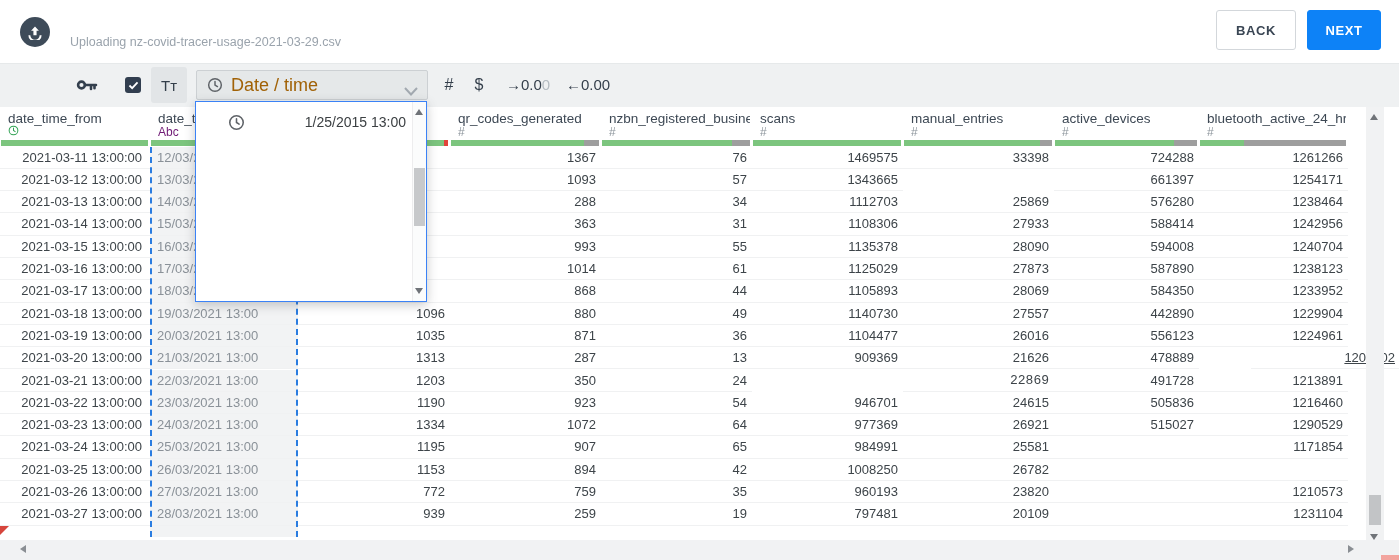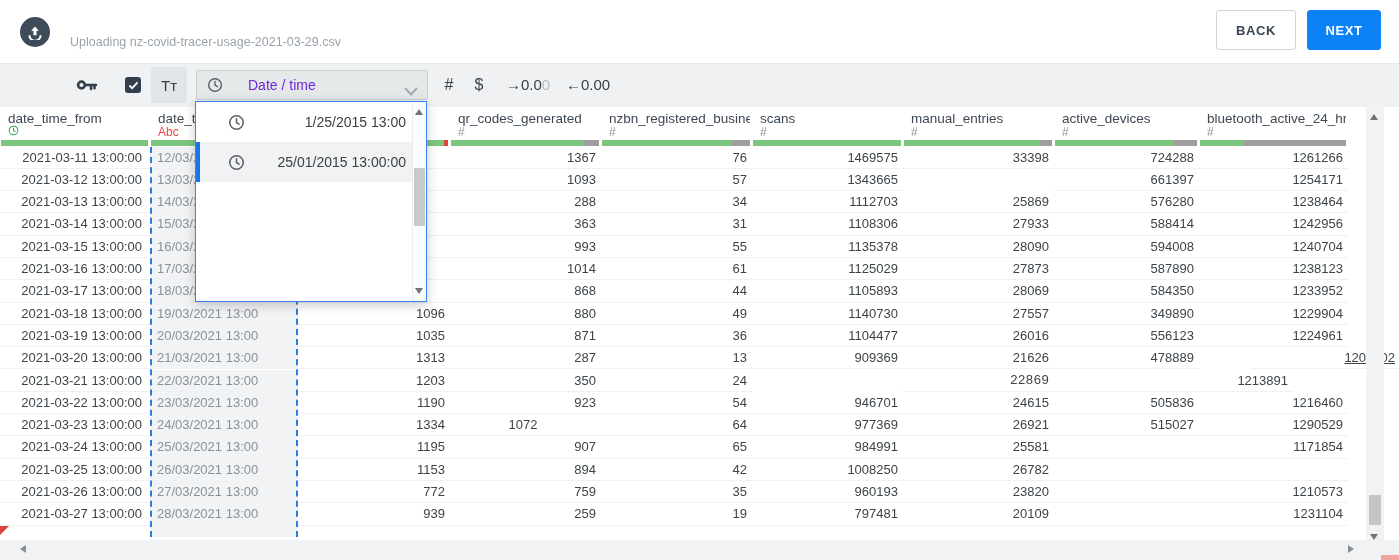--- a/index.html
+++ b/index.html
@@ -21,32 +21,32 @@
     border-top:1px solid #e6e9ea;box-sizing:border-box}
   .tb-glyph{position:absolute;top:63px;height:44px;line-height:44px;font-size:16px;color:#343f4b;text-align:center}
   #key-btn{position:absolute;left:76px;top:78px}
   #pk-checkbox{position:absolute;left:125px;top:77px;width:16px;height:16px;background:#313e4f;border-radius:3px;
     display:flex;align-items:center;justify-content:center}
   #text-type-btn{position:absolute;left:151px;top:67px;width:36px;height:36px;background:#e2e5e7;border-radius:3px;
     color:#333e4a;font-size:15px;display:flex;align-items:center;justify-content:center}
   #type-select{position:absolute;left:196px;top:70px;width:232px;height:30px;background:#e5e8e9;
     border:1px solid #ccd0d3;border-radius:2px;box-sizing:border-box;display:flex;align-items:center;
     padding-left:10px;cursor:pointer}
-  #type-select .val{font-size:14px;color:#6d28d9;margin-left:25px}
+  #type-select .val{font-size:18px;color:#a16207;margin-left:8px}
   #type-select .chev{position:absolute;right:9px;top:11px}
   #pad-decimal{left:500px;width:56px;font-size:15px}
   #pad-decimal .faded{color:#b4bbc1}
   #trim-decimal{left:560px;width:56px;font-size:15px}
   #num-btn{left:438px;width:22px}
   #cur-btn{left:468px;width:22px}
 
   
   .col-label{position:absolute;font-size:13.5px;color:#3d4854;white-space:nowrap;overflow:hidden;height:16px}
   .col-type{position:absolute;font-size:12px;height:13px;line-height:13px}
-  .type-green{color:#ef4444}
+  .type-green{color:#701a75}
   .type-gray{color:#8d959c}
   .qbar{position:absolute;top:140px;height:6px;font-size:0;white-space:nowrap;overflow:hidden}
   .qbar .q{display:inline-block;height:6px;vertical-align:top}
   .cell{position:absolute;height:22.3px;line-height:22.3px;font-size:13px;color:#3d4449;text-align:right;
     padding-right:5px;box-sizing:border-box;border-bottom:1px solid #f0f1f2;white-space:nowrap;overflow:hidden;background:#fff}
   .cell.c0{padding-right:8px}
   .cell.left{text-align:left;padding-left:7px;color:#8a9198}
   .cell.sel{background:#f2f3f4;color:#8a9198}
   .cell.partial{height:11.5px;border-bottom:none}
   #sel-col-overlay{position:absolute;left:150px;top:147px;width:148px;height:390px;box-sizing:border-box;
@@ -198,21 +198,21 @@
     <div class="cell" style="left: 450px; top: 191.1px; width: 151px;">288</div>
     <div class="cell" style="left: 450px; top: 213.4px; width: 151px;">363</div>
     <div class="cell" style="left: 450px; top: 235.7px; width: 151px;">993</div>
     <div class="cell" style="left: 450px; top: 258px; width: 151px;">1014</div>
     <div class="cell" style="left: 450px; top: 280.3px; width: 151px;">868</div>
     <div class="cell" style="left: 450px; top: 302.6px; width: 151px;">880</div>
     <div class="cell" style="left: 450px; top: 324.9px; width: 151px;">871</div>
     <div class="cell" style="left: 450px; top: 347.2px; width: 151px;">287</div>
     <div class="cell" style="left: 450px; top: 369.5px; width: 151px;">350</div>
     <div class="cell" style="left: 450px; top: 391.8px; width: 151px;">923</div>
-    <div class="cell" style="left: 450px; top: 414.1px; width: 151px; text-align: center;">1072</div>
+    <div class="cell" style="left: 450px; top: 414.1px; width: 151px;">1072</div>
     <div class="cell" style="left: 450px; top: 436.4px; width: 151px;">907</div>
     <div class="cell" style="left: 450px; top: 458.7px; width: 151px;">894</div>
     <div class="cell" style="left: 450px; top: 481px; width: 151px;">759</div>
     <div class="cell" style="left: 450px; top: 503.3px; width: 151px;">259</div>
     <div class="cell partial" style="left: 450px; top: 525.6px; width: 151px;"></div>
     <div class="col-label" style="left: 609px; top: 111px; width: 141px;">nzbn_registered_busine</div>
     <div class="col-type type-gray" style="left: 609px; top: 126px;">#</div>
     <div class="qbar" style="left: 602px; width: 148px;"><span class="q" style="width: 88%; background: rgb(124, 197, 126);"></span><span class="q" style="width: 12%; background: rgb(158, 158, 158);"></span></div>
     <div class="cell" style="left: 601px; top: 146.5px; width: 151px;">76</div>
     <div class="cell" style="left: 601px; top: 168.8px; width: 151px;">57</div>
@@ -277,21 +277,21 @@
     <div class="col-label" style="left: 1062px; top: 111px; width: 135px;">active_devices</div>
     <div class="col-type type-gray" style="left: 1062px; top: 126px;">#</div>
     <div class="qbar" style="left: 1055px; width: 142px;"><span class="q" style="width: 84%; background: rgb(124, 197, 126);"></span><span class="q" style="width: 16%; background: rgb(158, 158, 158);"></span></div>
     <div class="cell" style="left: 1054px; top: 146.5px; width: 145px;">724288</div>
     <div class="cell" style="left: 1054px; top: 168.8px; width: 145px;">661397</div>
     <div class="cell" style="left: 1054px; top: 191.1px; width: 145px;">576280</div>
     <div class="cell" style="left: 1054px; top: 213.4px; width: 145px;">588414</div>
     <div class="cell" style="left: 1054px; top: 235.7px; width: 145px;">594008</div>
     <div class="cell" style="left: 1054px; top: 258px; width: 145px;">587890</div>
     <div class="cell" style="left: 1054px; top: 280.3px; width: 145px;">584350</div>
-    <div class="cell" style="left: 1054px; top: 302.6px; width: 145px;">349890</div>
+    <div class="cell" style="left: 1054px; top: 302.6px; width: 145px;">442890</div>
     <div class="cell" style="left: 1054px; top: 324.9px; width: 145px;">556123</div>
     <div class="cell" style="left: 1054px; top: 347.2px; width: 145px;">478889</div>
     <div class="cell" style="left: 1054px; top: 369.5px; width: 145px;">491728</div>
     <div class="cell" style="left: 1054px; top: 391.8px; width: 145px;">505836</div>
     <div class="cell" style="left: 1054px; top: 414.1px; width: 145px;">515027</div>
     <div class="cell" style="left: 1054px; top: 436.4px; width: 145px;"></div>
     <div class="cell" style="left: 1054px; top: 458.7px; width: 145px;"></div>
     <div class="cell" style="left: 1054px; top: 481px; width: 145px;"></div>
     <div class="cell" style="left: 1054px; top: 503.3px; width: 145px;"></div>
     <div class="cell partial" style="left: 1054px; top: 525.6px; width: 145px;"></div>
@@ -301,21 +301,21 @@
     <div class="cell" style="left: 1199px; top: 146.5px; width: 149px;">1261266</div>
     <div class="cell" style="left: 1199px; top: 168.8px; width: 149px;">1254171</div>
     <div class="cell" style="left: 1199px; top: 191.1px; width: 149px;">1238464</div>
     <div class="cell" style="left: 1199px; top: 213.4px; width: 149px;">1242956</div>
     <div class="cell" style="left: 1199px; top: 235.7px; width: 149px;">1240704</div>
     <div class="cell" style="left: 1199px; top: 258px; width: 149px;">1238123</div>
     <div class="cell" style="left: 1199px; top: 280.3px; width: 149px;">1233952</div>
     <div class="cell" style="left: 1199px; top: 302.6px; width: 149px;">1229904</div>
     <div class="cell" style="left: 1199px; top: 324.9px; width: 149px;">1224961</div>
     <div class="cell" style="left: 1251px; top: 347.2px; width: 149px; text-decoration: underline;">1209602</div>
-    <div class="cell" style="left: 1144px; top: 369.5px; width: 149px;">1213891</div>
+    <div class="cell" style="left: 1199px; top: 369.5px; width: 149px;">1213891</div>
     <div class="cell" style="left: 1199px; top: 391.8px; width: 149px;">1216460</div>
     <div class="cell" style="left: 1199px; top: 414.1px; width: 149px;">1290529</div>
     <div class="cell" style="left: 1199px; top: 436.4px; width: 149px;">1171854</div>
     <div class="cell" style="left: 1199px; top: 458.7px; width: 149px;"></div>
     <div class="cell" style="left: 1199px; top: 481px; width: 149px;">1210573</div>
     <div class="cell" style="left: 1199px; top: 503.3px; width: 149px;">1231104</div>
     <div class="cell partial" style="left: 1199px; top: 525.6px; width: 149px;"></div>
   </div>
 <div id="sel-col-overlay"></div>
 
@@ -323,29 +323,20 @@
   <div id="dd-list">
       <div class="dd-item">
         <span class="dd-ic">
           <svg width="17" height="17" viewBox="0 0 24 24">
             <circle cx="12" cy="12" r="9.5" fill="none" stroke="#5f6368" stroke-width="2.2"></circle>
             <path d="M12 6.8V12l3.7 2.4" fill="none" stroke="#5f6368" stroke-width="2.2" stroke-linecap="round"></path>
           </svg>
         </span>
         <span class="lbl">1/25/2015 13:00</span>
       </div>
-      <div class="dd-item selected">
-        <span class="dd-ic">
-          <svg width="17" height="17" viewBox="0 0 24 24">
-            <circle cx="12" cy="12" r="9.5" fill="none" stroke="#5f6368" stroke-width="2.2"></circle>
-            <path d="M12 6.8V12l3.7 2.4" fill="none" stroke="#5f6368" stroke-width="2.2" stroke-linecap="round"></path>
-          </svg>
-        </span>
-        <span class="lbl">25/01/2015 13:00:00</span>
-      </div>
     </div>
   <div id="panel-sb">
     <div class="tri-up" style="position:absolute;left:2px;top:7px"></div>
     <div class="thumb"></div>
     <div class="tri-down" style="position:absolute;left:2px;bottom:7px"></div>
   </div>
 </div>
 
 <div id="vscroll">
   <div class="tri-up" style="position:absolute;left:4px;top:7px"></div>

